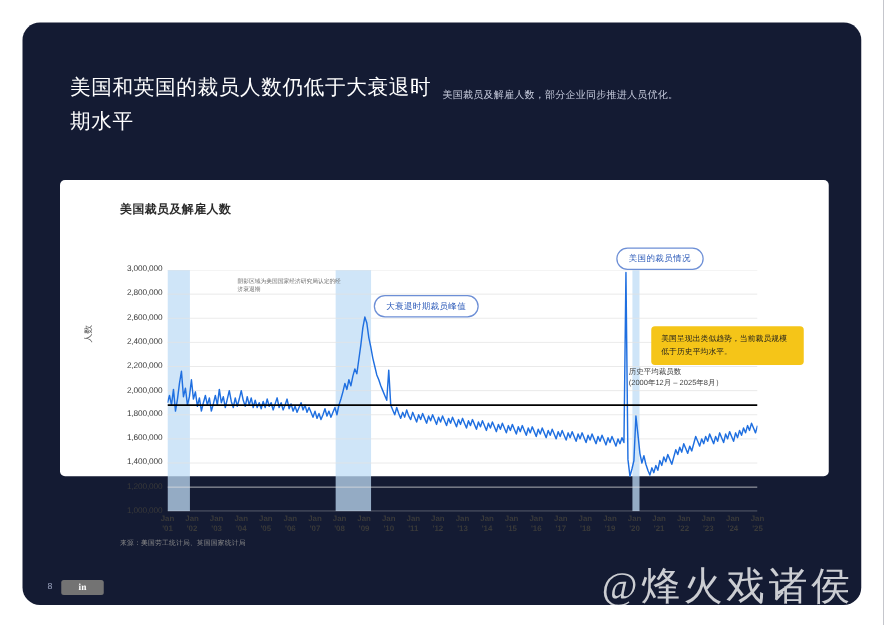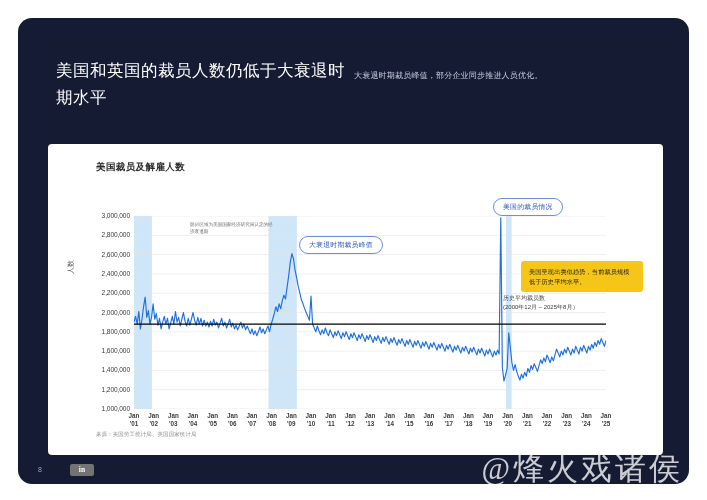--- a/index.html
+++ b/index.html
@@ -20,21 +20,21 @@
     position:absolute;left:38px;top:39px;width:290px;
     color:#ffffff;font-size:16.5px;line-height:1.65;
     letter-spacing:.5px;font-weight:400;
   }
   .hdr-sub{
     position:absolute;left:336px;top:52px;width:300px;
     color:#c7ccdd;font-size:8px;line-height:1.6;letter-spacing:.2px;
   }
   .card{
     position:absolute;left:30px;top:126px;
-    width:615px;height:311px;
+    width:615px;height:237px;
     background:#ffffff;border-radius:4px;
   }
   .card-title{
     position:absolute;left:48px;top:17px;
     font-size:9.5px;color:#2b2b2b;font-weight:700;letter-spacing:.4px;
   }
   .axis-label{
     position:absolute;left:18px;top:130px;
     font-size:7px;color:#555;
     transform:rotate(-90deg);transform-origin:left top;
@@ -80,38 +80,38 @@
   .source{
     position:absolute;left:48px;top:287px;
     font-size:5.4px;color:#8a8a8a;letter-spacing:.2px;
   }
   .footer-num{
     position:absolute;left:20px;bottom:11px;
     color:#9aa2bd;font-size:7px;
   }
   .li-icon{
     position:absolute;left:31px;bottom:8px;
-    width:24px;height:12px;background:#737373;border-radius:2px;
+    width:34px;height:12px;background:#737373;border-radius:2px;
     color:#fff;font-size:7.5px;font-weight:700;
-    text-align:center;line-height:12px;font-family:"Liberation Serif",serif;margin-left:21px;
+    text-align:center;line-height:12px;font-family:"Liberation Serif",serif;
   }
   .watermark{
     position:absolute;right:6px;bottom:-6px;
     font-size:31px;color:rgba(255,255,255,.78);
     font-family:"Liberation Serif",serif;
     letter-spacing:3px;white-space:nowrap;margin-left:44px;
   }
 </style>
 </head>
 <body>
 
 <div class="slide">
 
   <div class="hdr-title">美国和英国的裁员人数仍低于大衰退时期水平</div>
-  <div class="hdr-sub">大衰退时期裁员峰值，部分企业同步推进人员优化。</div>
+  <div class="hdr-sub">美国裁员及解雇人数，部分企业同步推进人员优化。</div>
 
   <div class="card">
 
     <div class="card-title">美国裁员及解雇人数</div>
 
     <div class="axis-label">人数</div>
 
     <div class="ylabels">
         <div style="top: 2px;">3,000,000</div>
         <div style="top: 21.3px;">2,800,000</div>

